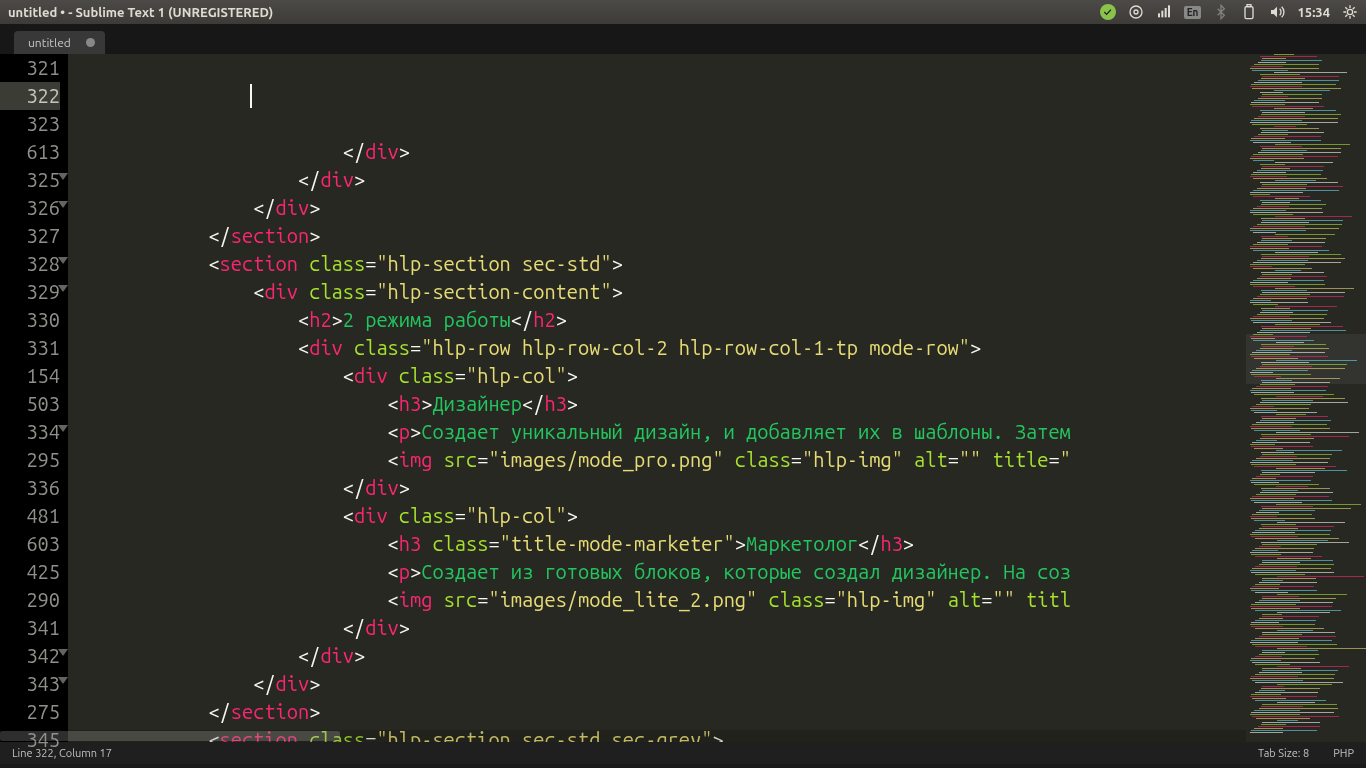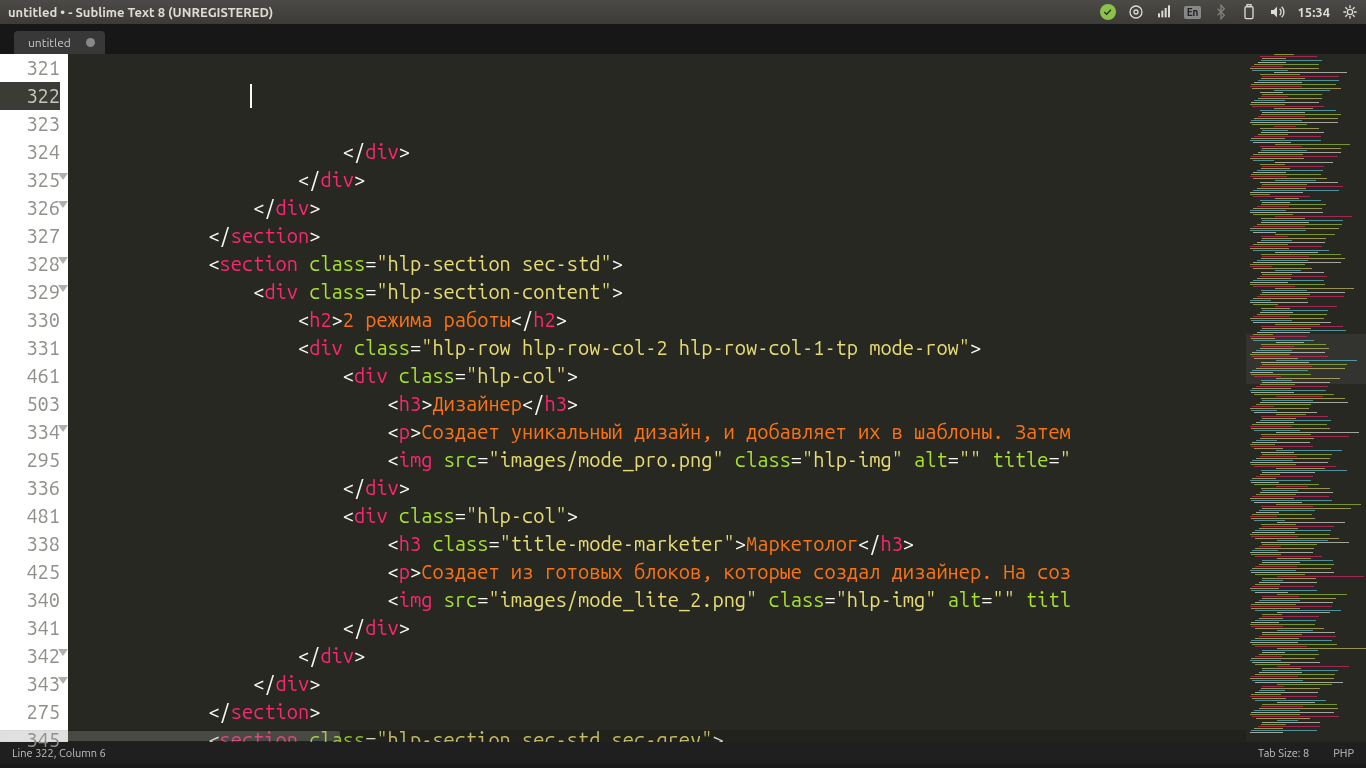--- a/index.html
+++ b/index.html
@@ -49,21 +49,21 @@
   background: #888; position: absolute; right: 10px;
 }
 .editor {
   display: flex;
   height: 688px;
   background: #272822;
   position: relative;
 }
 .gutter {
   width: 68px;
-  background: #ffffff;
+  background: #000000;
   color: #8f908a;
   font-family: "Ubuntu Mono", "DejaVu Sans Mono", monospace;
   font-size: 20px;
   text-align: right;
   padding-right: 8px;
   line-height: 28px;
   user-select: none;
 }
 .gutter .ln { position: relative; height: 28px; }
 .gutter .ln.active { background: #3b3c36; color: #c6c6c0; }
@@ -127,40 +127,40 @@
   font-size: 11px;
   gap: 24px;
 }
 .statusbar .spacer { flex: 1; }
 
 
 .p  { color: #f8f8f2; }  
 .t  { color: #f92672; }  
 .a  { color: #a6e22e; }  
 .s  { color: #e6db74; }  
-.tx { color: #f97316; }  
+.tx { color: #22c55e; }  
 
 .icon-check {
   width: 16px; height: 16px; border-radius: 50%;
   background: #8bc34a; display: inline-flex;
   align-items: center; justify-content: center;
   color: #1a1a1a; font-size: 11px; font-weight: bold;
 }
 .icon-lang {
   background: #888; color: #222;
   padding: 1px 3px; border-radius: 2px;
   font-size: 10px; font-weight: bold;
 }
 svg.mb-icon { width: 16px; height: 16px; }
 </style>
 </head>
 <body>
 
 <div class="menubar">
-  <div class="title">untitled • - Sublime Text 8 (UNREGISTERED)</div>
+  <div class="title">untitled • - Sublime Text 1 (UNREGISTERED)</div>
   <div class="tray">
     <span>
         <span class="icon-check">✓</span>
       </span>
     <span>
       <svg class="mb-icon" viewBox="0 0 24 24" fill="none" stroke="#dfdbd2" stroke-width="2">
           <circle cx="12" cy="12" r="3"></circle>
           <circle cx="12" cy="12" r="9"></circle>
         </svg>
     </span>
@@ -207,37 +207,37 @@
     <span>untitled</span>
     <span class="dirty"></span>
   </div>
 </div>
 
 <div class="editor">
   <div class="gutter" id="gutter">
       <div class="ln">321</div>
       <div class="ln active">322</div>
       <div class="ln">323</div>
-      <div class="ln">324</div>
+      <div class="ln">613</div>
       <div class="ln">325<span class="fold"></span></div>
       <div class="ln">326<span class="fold"></span></div>
       <div class="ln">327</div>
       <div class="ln">328<span class="fold"></span></div>
       <div class="ln">329<span class="fold"></span></div>
       <div class="ln">330</div>
       <div class="ln">331</div>
-      <div class="ln">461</div>
+      <div class="ln">154</div>
       <div class="ln">503</div>
       <div class="ln">334<span class="fold"></span></div>
       <div class="ln">295</div>
       <div class="ln">336</div>
       <div class="ln">481</div>
-      <div class="ln">338</div>
+      <div class="ln">603</div>
       <div class="ln">425</div>
-      <div class="ln">340</div>
+      <div class="ln">290</div>
       <div class="ln">341</div>
       <div class="ln">342<span class="fold"></span></div>
       <div class="ln">343<span class="fold"></span></div>
       <div class="ln">275</div>
       <div class="ln">345</div>
     </div>
   <div class="code" id="code">
     
   <div class="line"><span class="p">                        &lt;</span><span class="p">/</span><span class="t">div</span><span class="p">&gt;</span></div><div class="line"><span class="p">                    &lt;</span><span class="p">/</span><span class="t">div</span><span class="p">&gt;</span></div><div class="line"><span class="p">                &lt;</span><span class="p">/</span><span class="t">div</span><span class="p">&gt;</span></div><div class="line"><span class="p">            &lt;</span><span class="p">/</span><span class="t">section</span><span class="p">&gt;</span></div><div class="line"><span class="p">            &lt;</span><span class="t">section</span><span class="p"> </span><span class="a">class</span><span class="p">=</span><span class="s">"hlp-section sec-std"</span><span class="p">&gt;</span></div><div class="line"><span class="p">                &lt;</span><span class="t">div</span><span class="p"> </span><span class="a">class</span><span class="p">=</span><span class="s">"hlp-section-content"</span><span class="p">&gt;</span></div><div class="line"><span class="p">                    &lt;</span><span class="t">h2</span><span class="p">&gt;</span><span class="tx">2 режима работы</span><span class="p">&lt;</span><span class="p">/</span><span class="t">h2</span><span class="p">&gt;</span></div><div class="line"><span class="p">                    &lt;</span><span class="t">div</span><span class="p"> </span><span class="a">class</span><span class="p">=</span><span class="s">"hlp-row hlp-row-col-2 hlp-row-col-1-tp mode-row"</span><span class="p">&gt;</span></div><div class="line"><span class="p">                        &lt;</span><span class="t">div</span><span class="p"> </span><span class="a">class</span><span class="p">=</span><span class="s">"hlp-col"</span><span class="p">&gt;</span></div><div class="line"><span class="p">                            &lt;</span><span class="t">h3</span><span class="p">&gt;</span><span class="tx">Дизайнер</span><span class="p">&lt;</span><span class="p">/</span><span class="t">h3</span><span class="p">&gt;</span></div><div class="line"><span class="p">                            &lt;</span><span class="t">p</span><span class="p">&gt;</span><span class="tx">Создает уникальный дизайн, и добавляет их в шаблоны. Затем</span></div><div class="line"><span class="p">                            &lt;</span><span class="t">img</span><span class="p"> </span><span class="a">src</span><span class="p">=</span><span class="s">"images/mode_pro.png"</span><span class="p"> </span><span class="a">class</span><span class="p">=</span><span class="s">"hlp-img"</span><span class="p"> </span><span class="a">alt</span><span class="p">=</span><span class="s">""</span><span class="p"> </span><span class="a">title</span><span class="p">=</span><span class="s">"</span></div><div class="line"><span class="p">                        &lt;</span><span class="p">/</span><span class="t">div</span><span class="p">&gt;</span></div><div class="line"><span class="p">                        &lt;</span><span class="t">div</span><span class="p"> </span><span class="a">class</span><span class="p">=</span><span class="s">"hlp-col"</span><span class="p">&gt;</span></div><div class="line"><span class="p">                            &lt;</span><span class="t">h3</span><span class="p"> </span><span class="a">class</span><span class="p">=</span><span class="s">"title-mode-marketer"</span><span class="p">&gt;</span><span class="tx">Маркетолог</span><span class="p">&lt;</span><span class="p">/</span><span class="t">h3</span><span class="p">&gt;</span></div><div class="line"><span class="p">                            &lt;</span><span class="t">p</span><span class="p">&gt;</span><span class="tx">Создает из готовых блоков, которые создал дизайнер. На соз</span></div><div class="line"><span class="p">                            &lt;</span><span class="t">img</span><span class="p"> </span><span class="a">src</span><span class="p">=</span><span class="s">"images/mode_lite_2.png"</span><span class="p"> </span><span class="a">class</span><span class="p">=</span><span class="s">"hlp-img"</span><span class="p"> </span><span class="a">alt</span><span class="p">=</span><span class="s">""</span><span class="p"> </span><span class="a">titl</span></div><div class="line"><span class="p">                        &lt;</span><span class="p">/</span><span class="t">div</span><span class="p">&gt;</span></div><div class="line"><span class="p">                    &lt;</span><span class="p">/</span><span class="t">div</span><span class="p">&gt;</span></div><div class="line"><span class="p">                &lt;</span><span class="p">/</span><span class="t">div</span><span class="p">&gt;</span></div><div class="line"><span class="p">            &lt;</span><span class="p">/</span><span class="t">section</span><span class="p">&gt;</span></div><div class="line"><span class="p">            &lt;</span><span class="t">section</span><span class="p"> </span><span class="a">class</span><span class="p">=</span><span class="s">"hlp-section sec-std sec-grey"</span><span class="p">&gt;</span></div><div class="cursor"></div></div>
   <div class="minimap" id="minimap">
@@ -582,17 +582,17 @@
       <div class="mm-line" style="top: 674px; left: 8.33869px; width: 29px; background: rgb(230, 219, 116);"></div>
       <div class="mm-line" style="top: 676px; left: 5.01518px; width: 66px; background: rgb(102, 217, 239);"></div>
       <div class="mm-line" style="top: 678px; left: 4.0361px; width: 33px; background: rgb(248, 248, 242);"></div>
     </div>
   <div class="hscroll">
     <div class="thumb"></div>
   </div>
 </div>
 
 <div class="statusbar">
-  <span>Line 322, Column 6</span>
+  <span>Line 322, Column 17</span>
   <span class="spacer"></span>
   <span>Tab Size: 8</span>
   <span>PHP</span>
 </div>
 
 </body></html>

